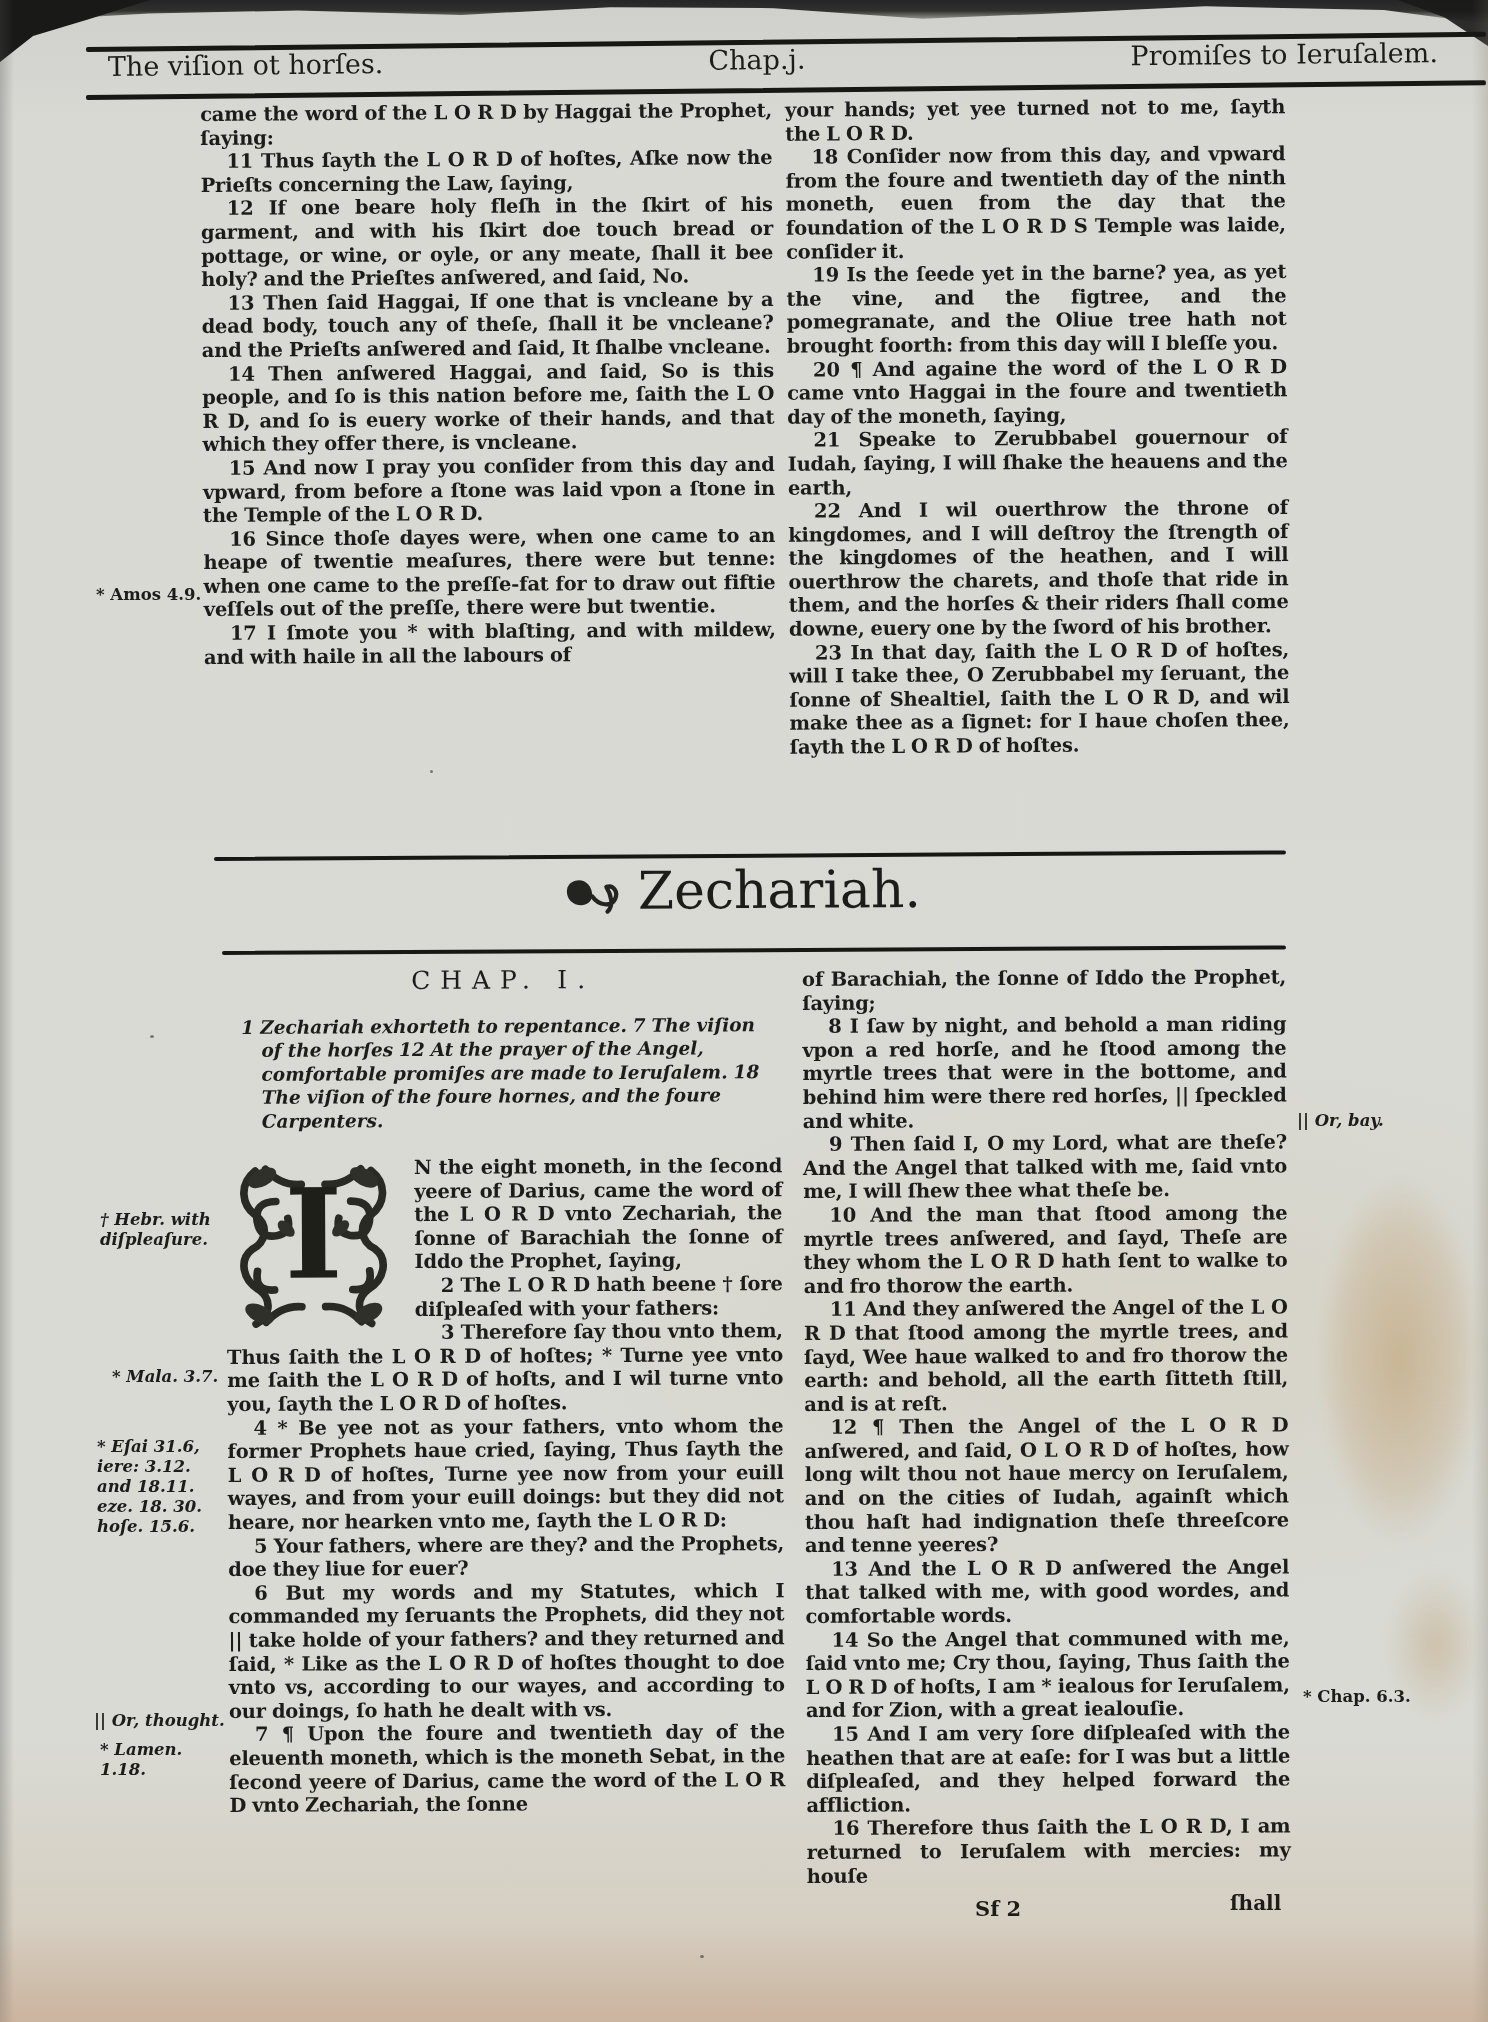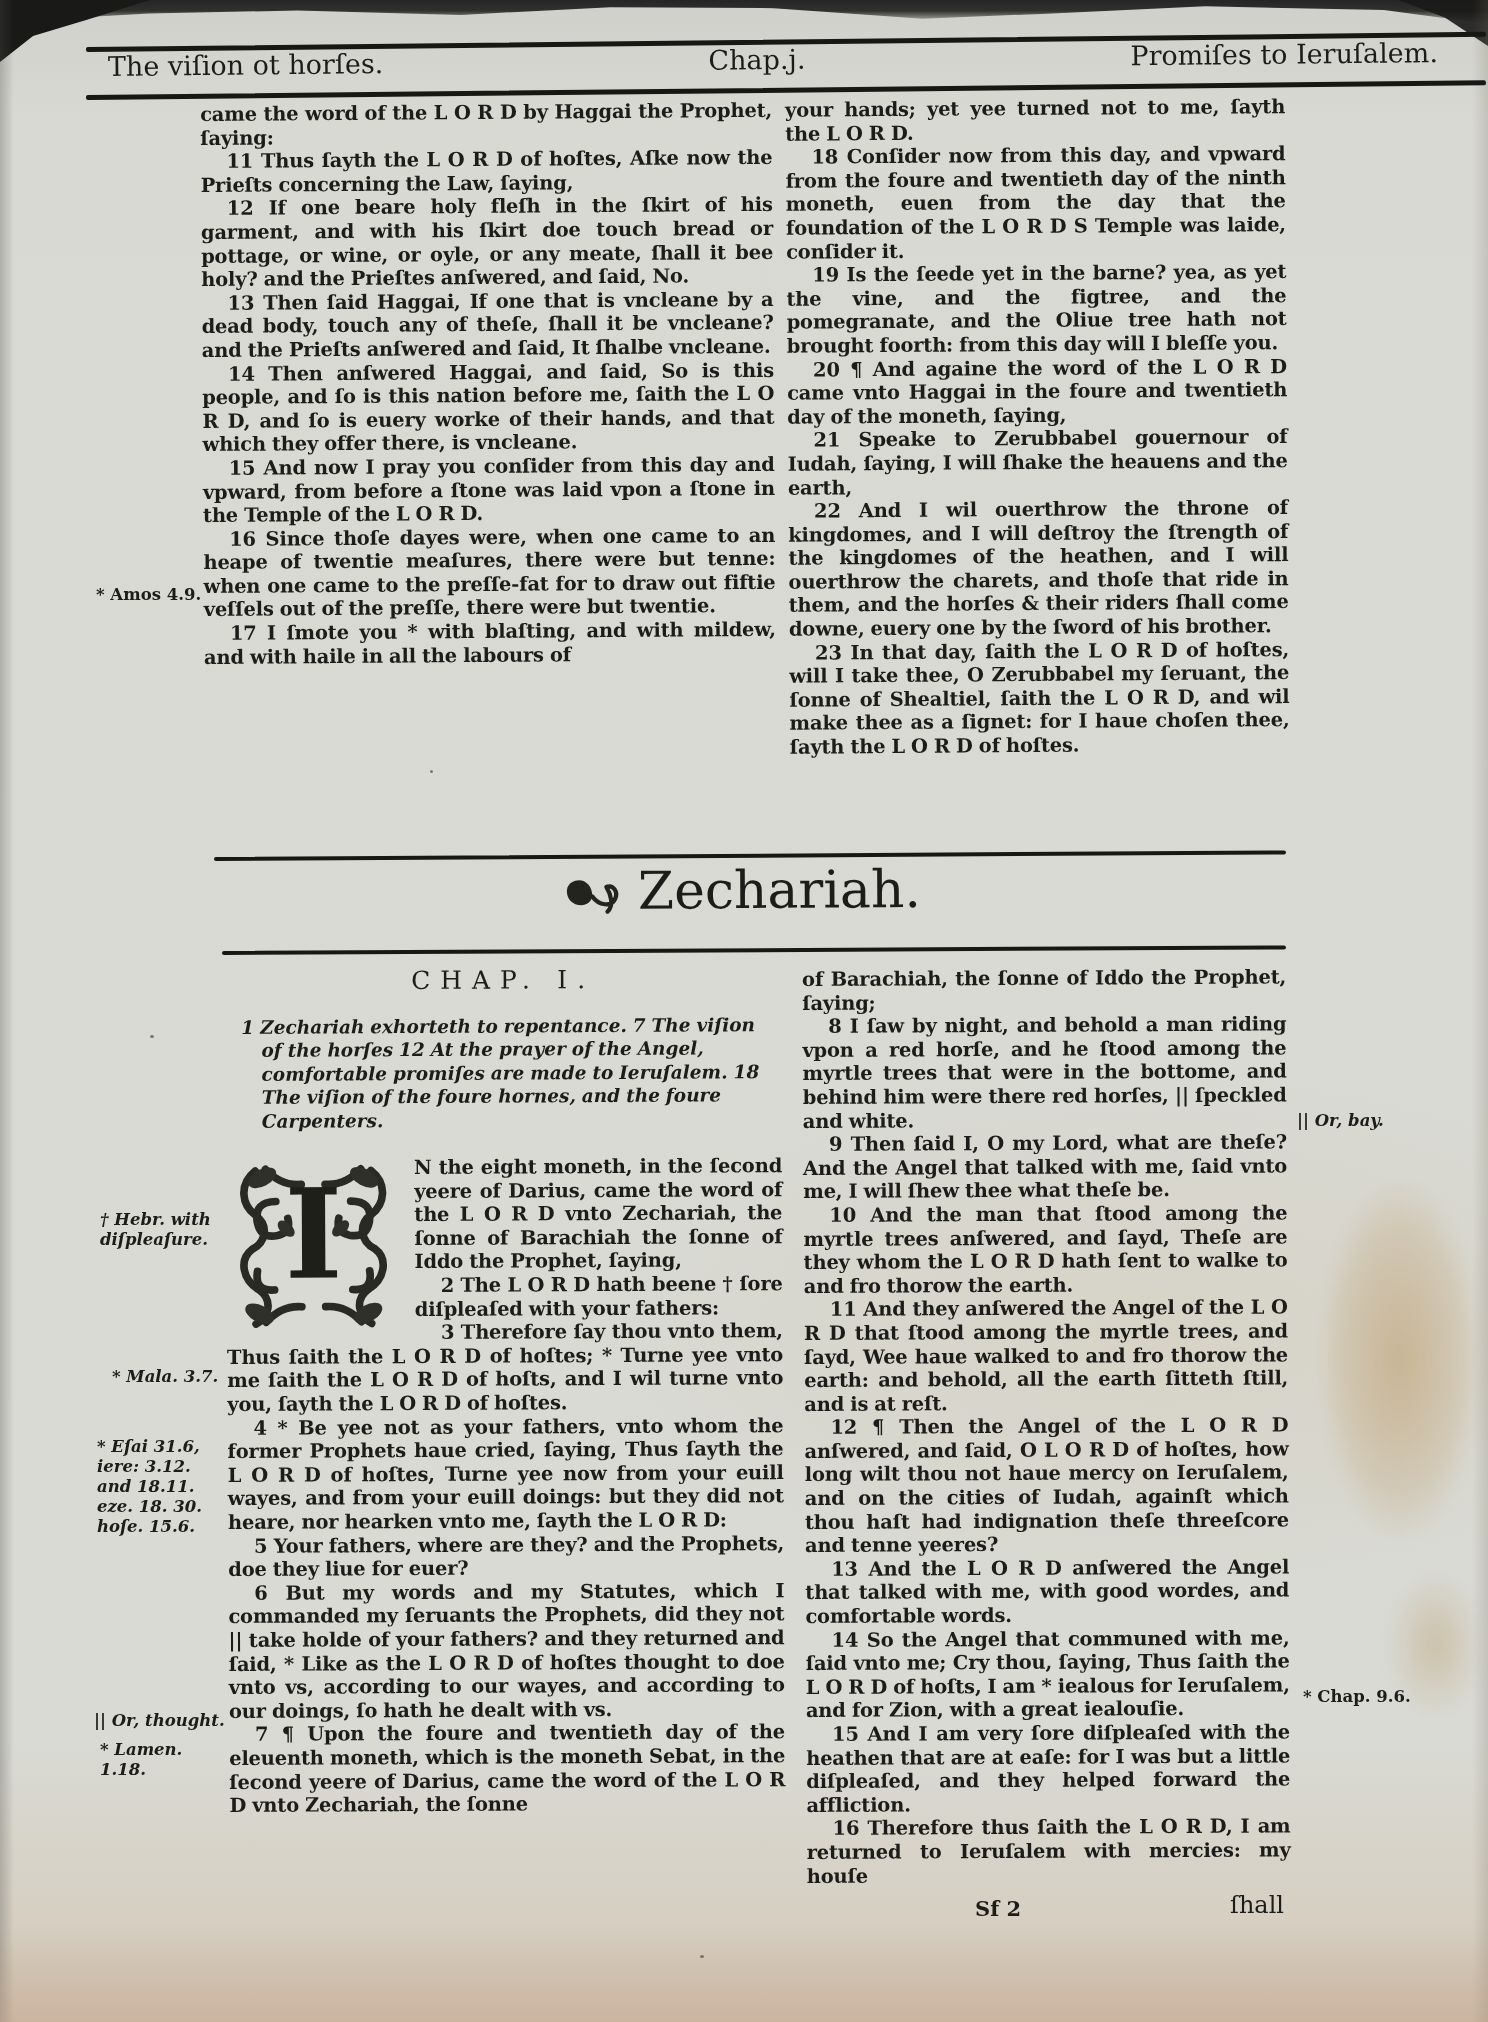--- a/index.html
+++ b/index.html
@@ -73,21 +73,21 @@
   .mn-amos  { left:96px;  top:585px;  width:110px; font-style:normal; }
   .mn-hebr  { left:100px; top:1210px; width:112px; }
   .mn-mala  { left:112px; top:1367px; width:112px; }
   .mn-esai  { left:97px;  top:1437px; width:126px; }
   .mn-ouertake { left:94px; top:1711px; width:140px; }
   .mn-lamen { left:100px; top:1740px; width:126px; }
   .mn-bay   { left:1297px; top:1079px; width:130px;margin-top:32px; }
   .mn-chap82{ left:1303px; top:1687px; width:140px; font-style:normal; }
   
   .signature { position:absolute; left:975px; top:1896px; font-size:21px; font-weight:700; }
-  .catchword { position:absolute; left:1230px; top:1891px; font-size:24px; font-weight:400; }
+  .catchword { position:absolute; left:1230px; top:1891px; font-size:20px; font-weight:700; }
 </style>
 </head>
 <body>
 
 <div class="page">
 
   <div class="top-edge"></div>
   <div class="corner-tl"></div>
   <div class="corner-tr"></div>
   <div class="edge-left"></div>
@@ -194,18 +194,18 @@
       </div>
   </section>
 
   <div class="mn mn-hebr">† Hebr. with diſpleaſure.</div>
   <div class="mn mn-mala">* Mala. 3.7.</div>
   <div class="mn mn-esai">* Eſai 31.6, iere: 3.12. and 18.11. eze. 18. 30. hoſe. 15.6.</div>
   <div class="mn mn-ouertake">|| Or, thought.</div>
   <div class="mn mn-lamen">* Lamen. 1.18.</div>
 
   <div class="mn mn-bay">|| Or, bay.</div>
-  <div class="mn mn-chap82">* Chap. 9.6.</div>
+  <div class="mn mn-chap82">* Chap. 6.3.</div>
 
   <div class="signature">Sf 2</div>
   <div class="catchword">ſhall</div>
 
 </div>
 
 </body></html>

